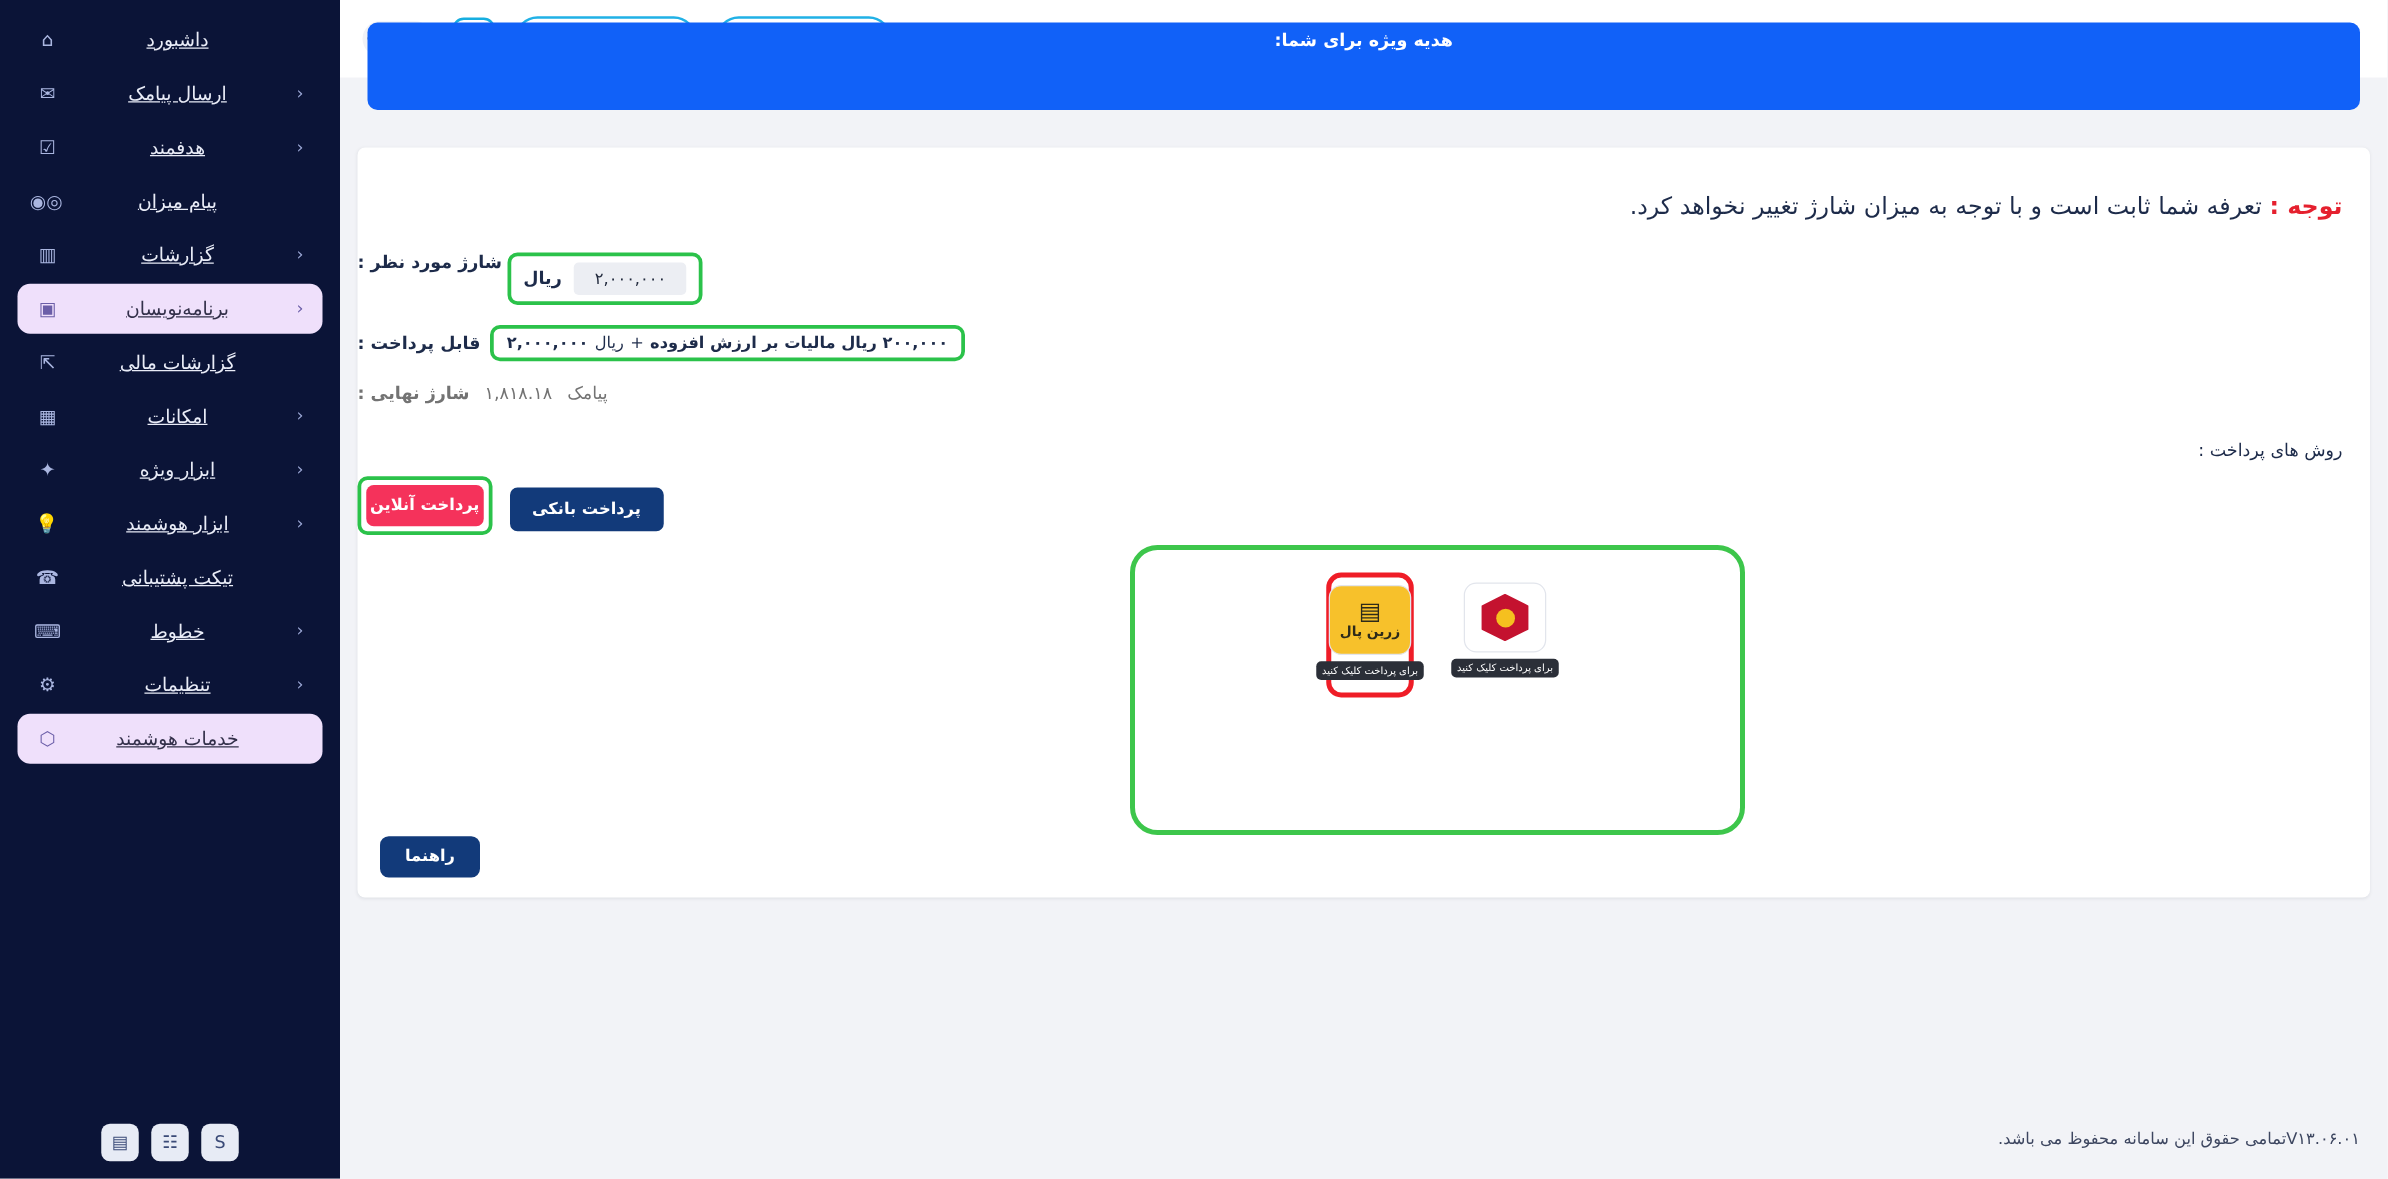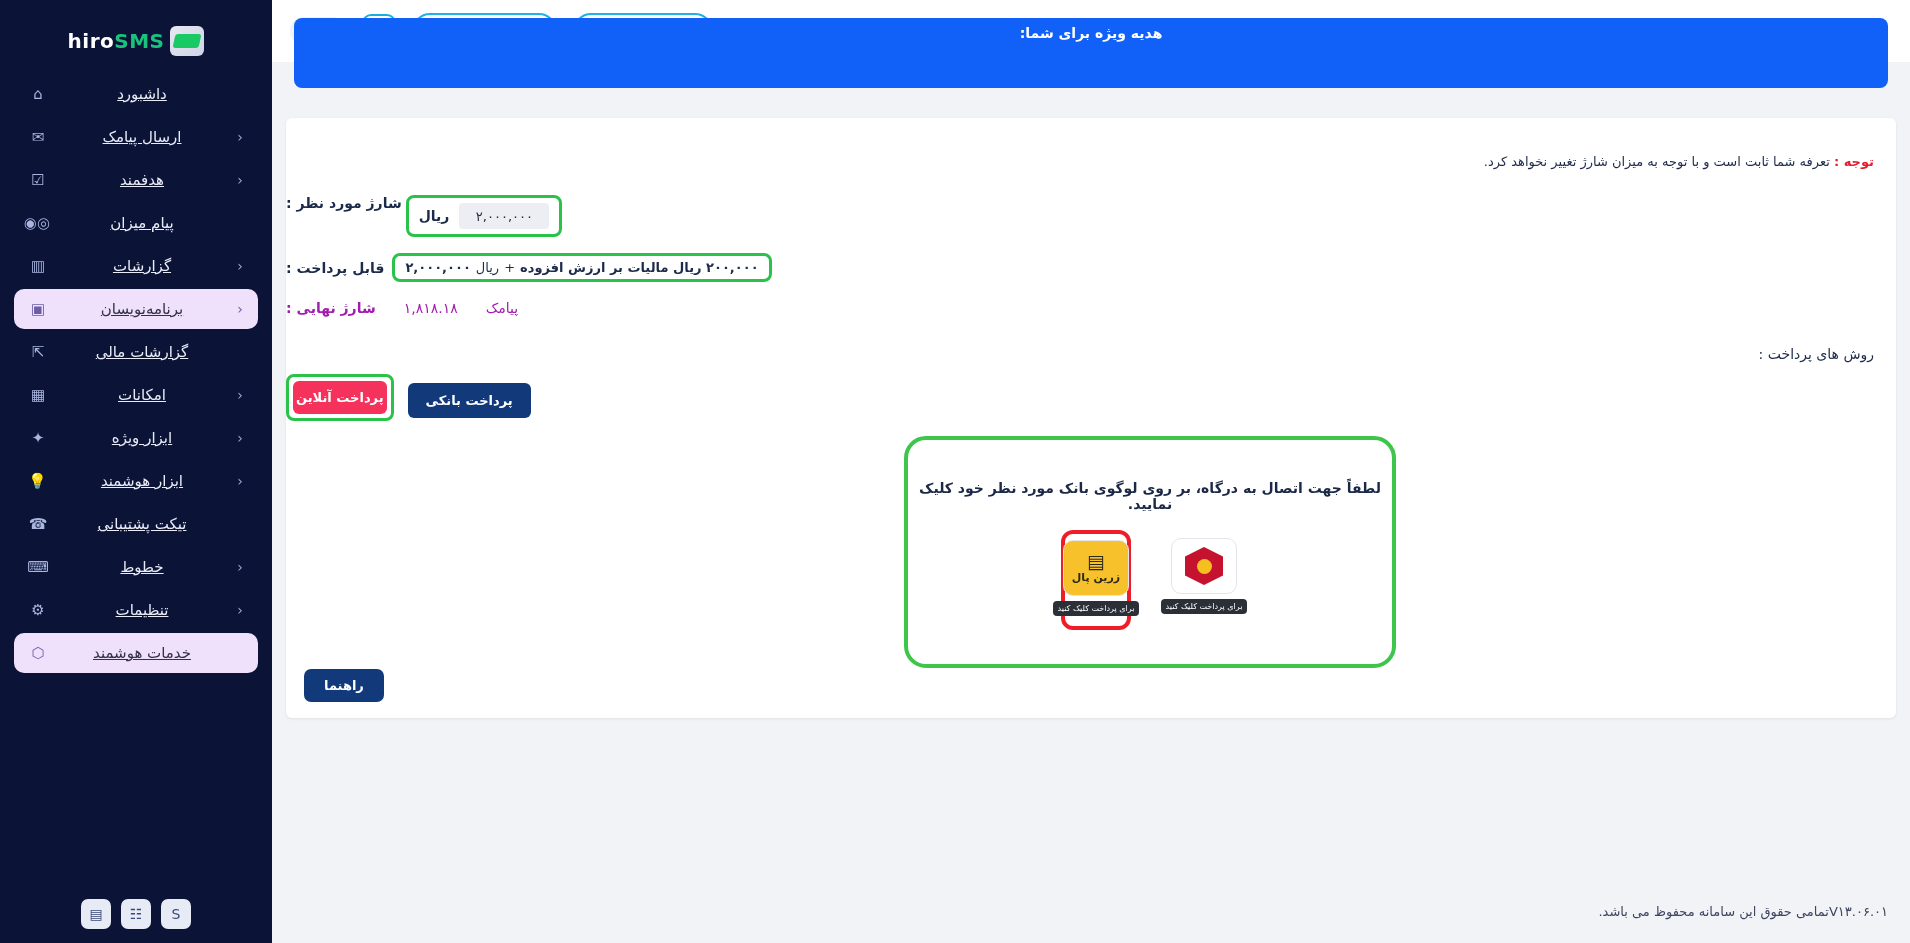--- a/index.html
+++ b/index.html
@@ -248,21 +248,21 @@
     left: 14px;
     height: 600px;
     background: #fff;
     border-radius: 6px;
     box-shadow: 0 1px 3px rgba(16,24,40,.08);
   }
 
   .notice {
     text-align: right;
     padding: 36px 22px 0 0;
-    font-size: 13px;
+    font-size: 19px;
     color: #1d2b4a;
     margin-left: 47px;
   }
   .notice .red { color: #e5202e; font-weight: bold; }
 
   .form-row {
     display: flex;
     flex-direction: row-reverse;
     justify-content: flex-start;
     padding: 26px 22px 0 0;
@@ -315,23 +315,23 @@
     align-items: center;
     font-size: 13px;
   }
   .pay-box b { font-weight: bold; }
 
   .final-row {
     display: flex;
     flex-direction: row-reverse;
     align-items: center;
     padding: 18px 22px 0 0;
-    gap: 28px;
+    gap: 12px;
     font-size: 14px;
-    color: #a21caf;
+    color: #737373;
   }
   .final-row .label { font-weight: bold; }
 
   .methods-label {
     padding: 30px 22px 0 0;
     text-align: right;
     font-size: 14px;
     color: #1d2b4a;
   }
   .methods-btns {
@@ -490,26 +490,20 @@
     color: #3d4660;
     background: #f2f3f7;
   }
 </style>
 </head>
 <body>
 
 <div class="app">
 
   <aside class="sidebar">
-    <div class="brand">
-      <div class="logo-mark"></div>
-      <div class="logo-text">
-        <span>hiro</span><span class="accent">SMS</span>
-      </div>
-    </div>
 
 
     <nav class="nav">
       <div class="nav-item">
         <span class="ico">⌂</span>
         <span class="lbl">داشبورد</span>
         <span class="chev"></span>
       </div>
       <div class="nav-item">
         <span class="ico">✉</span>
@@ -643,21 +637,20 @@
       <div class="methods-label">روش های پرداخت :</div>
 
       <div class="methods-btns">
         <div class="btn-online-wrap">
           <button class="btn-online">پرداخت آنلاین</button>
         </div>
         <button class="btn-bank">پرداخت بانکی</button>
       </div>
 
       <div class="gateway">
-        <div class="gateway-text">لطفاً جهت اتصال به درگاه، بر روی لوگوی بانک مورد نظر خود کلیک نمایید.</div>
         <div class="logos">
 
           <div class="logo-card selected">
             <div class="logo-tile zarin">
               <div class="zarin-inner">
                 <span class="zarin-glyph">▤</span>
                 <span>زرین پال</span>
               </div>
             </div>
             <div class="logo-caption">برای پرداخت کلیک کنید</div>

